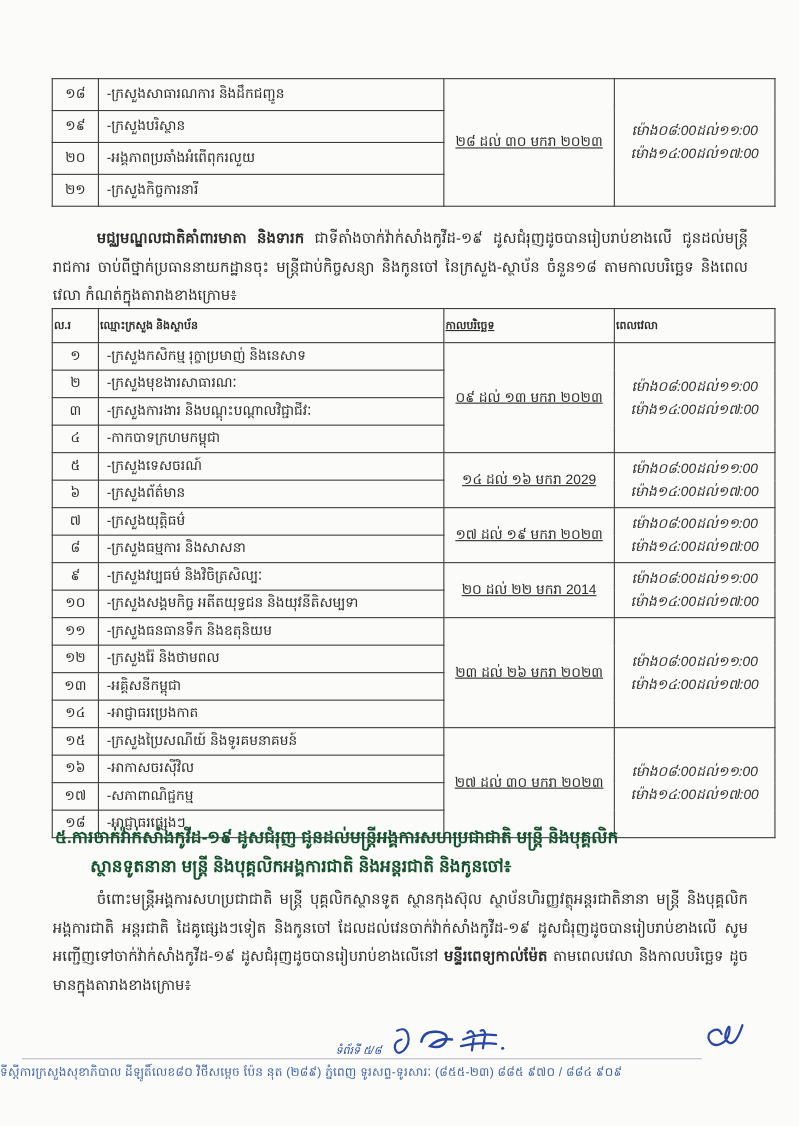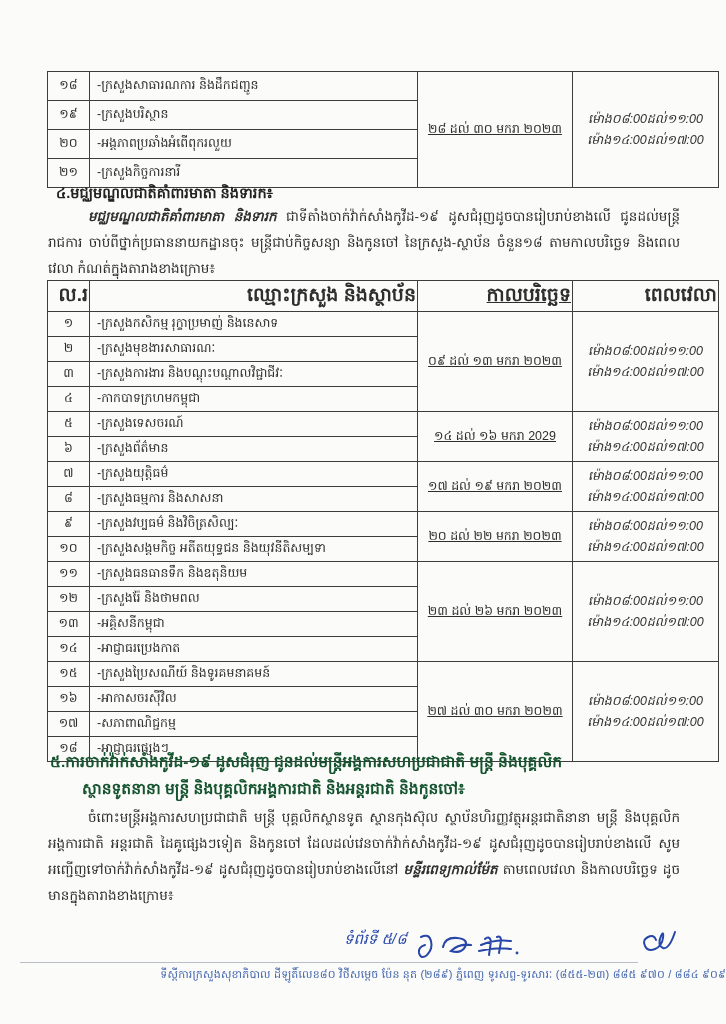--- a/index.html
+++ b/index.html
@@ -17,57 +17,57 @@
     position:relative;
     overflow:hidden;
   }
   .page{position:absolute;inset:0;}
   table{border-collapse:collapse;table-layout:fixed;border-radius:23px;}
   td,th{border:1px solid var(--border);font-size:12.5px;color:var(--text);overflow:hidden;}
   .col-no{width:39px;text-align:center;}
   .col-name{width:300px;}
   .col-date{width:152px;text-align:center;text-decoration:underline;}
   .col-time{width:143px;text-align:center;}
-  .name-cell{padding:1px 20px 1px 7px;}
+  .name-cell{padding:1px 6px 1px 7px;}
   .date-cell,.time-cell{text-align:center;vertical-align:middle;}
   .time-cell div{line-height:21px;font-style:italic;}
   .cont-table{position:absolute;top:71px;left:47px;}
   .cont-table td{height:26px;}
   .main-table{position:absolute;top:280px;left:47px;}
-  .main-table th{height:28px;font-size:19px;font-weight:bold;text-align:right;}
+  .main-table th{height:28px;font-size:10px;font-weight:bold;text-align:left;}
   .main-table td{height:22px;}
   .sec-heading{
     position:absolute;left:56px;
     font-weight:bold;font-size:14.5px;color:#222;
   }
   .para{
     position:absolute;left:48px;width:632px;
     font-size:13.5px;line-height:26px;text-align:justify;
     text-indent:40px;
   }
   .big-heading{
     position:absolute;left:50px;width:636px;
     font-weight:bold;font-size:15.5px;line-height:27px;color:#14532d;
   }
   .big-heading .line2{margin-left:32px;}
-  .bold-inline{font-weight:bold;font-style:italic;}
+  .bold-inline{font-weight:bold;}
   .handwriting{
     position:absolute;top:929px;left:305px;
-    color:var(--ink_blue);font-size:15px;font-style:italic;
-    display:flex;align-items:flex-start;gap:6px;margin-left:39px;
+    color:var(--ink_blue);font-size:10px;font-style:italic;
+    display:flex;align-items:flex-end;gap:6px;
   }
   .sig-svg{display:block;}
   .at-mark{position:absolute;top:920px;left:630px;}
   .footer-rule{
     position:absolute;top:962px;left:20px;width:618px;
     border-top:1px solid #b9bec6;
   }
   .footer{
     position:absolute;top:967px;left:0;width:726px;
-    text-align:right;color:var(--footer_blue);
+    text-align:left;color:var(--footer_blue);
     font-size:11px;letter-spacing:0.2px;
   }
 </style>
 </head>
 <body>
 
 <div class="page">
 
   <table class="cont-table">
     <tbody>
@@ -88,21 +88,20 @@
       <td class="col-no">២០</td>
       <td class="col-name name-cell">-អង្គភាពប្រឆាំងអំពើពុករលួយ</td>
     </tr>
     <tr>
       <td class="col-no">២១</td>
       <td class="col-name name-cell">-ក្រសួងកិច្ចការនារី</td>
     </tr>
   </tbody>
     </table>
 
-  <div class="sec-heading" style="top:184px;">៤.មជ្ឈមណ្ឌលជាតិគាំពារមាតា និងទារក៖</div>
   <div class="para" style="top:204px;"><span class="bold-inline">មជ្ឈមណ្ឌលជាតិគាំពារមាតា និងទារក</span><span> ជាទីតាំងចាក់វ៉ាក់សាំងកូវីដ-១៩ ដូសជំរុញដូចបានរៀបរាប់ខាងលើ ជូនដល់មន្ត្រីរាជការ ចាប់ពីថ្នាក់ប្រធាននាយកដ្ឋានចុះ មន្ត្រីជាប់កិច្ចសន្យា និងកូនចៅ នៃក្រសួង-ស្ថាប័ន ចំនួន១៨ តាមកាលបរិច្ឆេទ និងពេលវេលា កំណត់ក្នុងតារាងខាងក្រោម៖</span></div>
 
   <table class="main-table">
     <tbody>
         <tr>
       <th class="col-no">ល.រ</th>
       <th class="col-name">ឈ្មោះក្រសួង និងស្ថាប័ន</th>
       <th class="col-date">កាលបរិច្ឆេទ</th>
       <th class="col-time">ពេលវេលា</th>
     </tr>
@@ -153,21 +152,21 @@
       </td>
     </tr>
     <tr>
       <td class="col-no">៨</td>
       <td class="col-name name-cell">-ក្រសួងធម្មការ និងសាសនា</td>
     </tr>
 
     <tr>
       <td class="col-no">៩</td>
       <td class="col-name name-cell">-ក្រសួងវប្បធម៌ និងវិចិត្រសិល្បៈ</td>
-      <td class="col-date date-cell" rowspan="2">២០ ដល់ ២២ មករា ២០២៣</td>
+      <td class="col-date date-cell" rowspan="2">២០ ដល់ ២២ មករា 2014</td>
       <td class="col-time time-cell" rowspan="2">
         <div>ម៉ោង០៨:00ដល់១១:00</div>
         <div>ម៉ោង១៤:00ដល់១៧:00</div>
       </td>
     </tr>
     <tr>
       <td class="col-no">១០</td>
       <td class="col-name name-cell">-ក្រសួងសង្គមកិច្ច អតីតយុទ្ធជន និងយុវនីតិសម្បទា</td>
     </tr>
 

